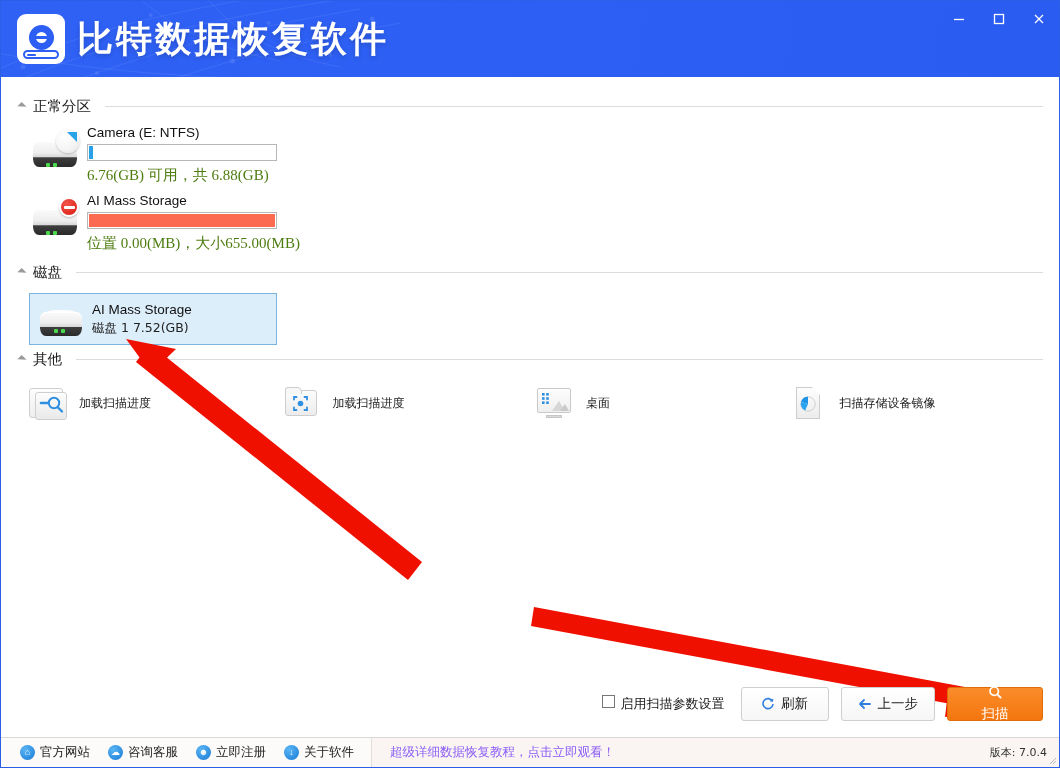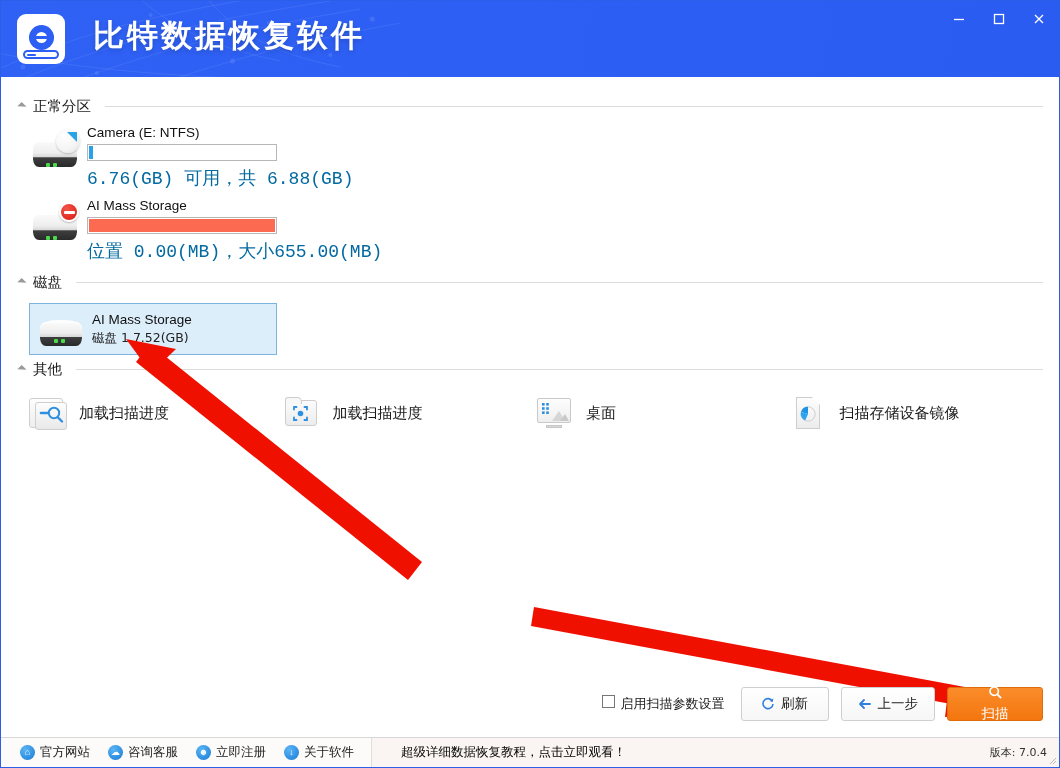--- a/index.html
+++ b/index.html
@@ -43,22 +43,22 @@
   }
   .logo-slot {
     position: absolute; bottom: 5px; left: 6px; width: 36px; height: 9px;
     border: 2px solid #2d5ff4; border-radius: 5px;
   }
   .logo-slot::after {
     content: ""; position: absolute; left: 2px; top: 1.5px;
     width: 9px; height: 2px; background: #2d5ff4; border-radius: 1px;
   }
   .app-title {
-    position: absolute; left: 92px; top: 14px;
-    color: #fff; font-size: 31px; font-weight: bold;
+    position: absolute; left: 76px; top: 14px;
+    color: #fff; font-size: 36px; font-weight: bold;
     letter-spacing: 3px; text-shadow: 0 2px 5px rgba(0,0,0,.18);
     font-family: "DejaVu Sans", "Liberation Sans", sans-serif;
   }
   .title-dot {
     position: absolute; left: 319px; top: 33px;
     width: 3px; height: 3px; border-radius: 50%; background: rgba(255,255,255,.75);
   }
   .wctrls { position: absolute; right: 0; top: 0; height: 36px; display: flex; }
   .wbtn {
     width: 40px; height: 36px; display: flex; align-items: center;
@@ -131,22 +131,22 @@
   .part-name {
     font-size: 13.5px; color: #111; margin-bottom: 4px;
     font-family: "Liberation Sans", sans-serif;
   }
   .bar {
     width: 190px; height: 17px; border: 1px solid #b7b7b7; background: #fff;
     padding: 1px; margin-bottom: 5px;
   }
   .bar-fill { height: 100%; display: block; }
   .part-sub {
-    font-size: 18px; color: #0369a1;
-    font-family: Liberation Mono, monospace;
+    font-size: 15px; color: #4d7c0f;
+    font-family: Liberation Serif, serif;
   }
 
   
   .disk-card {
     margin: 8px 0 0 12px; width: 248px; height: 52px;
     border: 1px solid #7cb4e0; background: #ddeefb;
     display: flex; align-items: center; padding: 0 8px;
   }
   .disk-ico { position: relative; width: 46px; height: 34px; flex: 0 0 46px; }
   .disk-ico .drive-body {
@@ -157,21 +157,21 @@
   .disk-text { margin-left: 8px; }
   .disk-name { font-size: 13.5px; color: #111; margin-bottom: 3px; }
   .disk-sub { font-size: 12.5px; color: #222;
     font-family: "DejaVu Sans","Liberation Sans",sans-serif; }
 
   
   .tools { display: flex; padding: 14px 0 0 12px; }
   .tool { display: flex; align-items: center; width: 255px; }
   .tool-ico { width: 38px; height: 34px; position: relative; flex: 0 0 38px; }
   .tool-label {
-    margin-left: 12px; font-size: 15px; color: #1a1a1a; white-space: nowrap;
+    margin-left: 12px; font-size: 12px; color: #1a1a1a; white-space: nowrap;
     font-family: "DejaVu Sans","Liberation Sans",sans-serif;
   }
 
   .ic-card {
     position: absolute; inset: 2px 4px 2px 0;
     background: linear-gradient(180deg,#fdfdfd,#eeeeee);
     border: 1px solid #cfcfcf; border-radius: 3px;
   }
   .ic-card2 {
     position: absolute; left: 6px; top: 6px; right: 0; bottom: 0;
@@ -254,21 +254,21 @@
   .f-link { display: flex; align-items: center; gap: 5px; padding: 0 9px; }
   .f-dot {
     width: 15px; height: 15px; border-radius: 50%;
     background: radial-gradient(circle at 35% 30%, #59b5f5 0%, #2f8fe0 65%, #1a74c8 100%);
     display: flex; align-items: center; justify-content: center;
     color: #fff; font-size: 9px; line-height: 1;
   }
   .f-text { font-size: 12.5px; color: #222;
     font-family: "DejaVu Sans","Liberation Sans",sans-serif; }
   .f-promo {
-    font-size: 12.5px; color: #000000; margin-left: 29px;
+    font-size: 12.5px; color: #8b5cf6; margin-left: 18px;
     font-family: Liberation Mono, monospace;
   }
   .f-ver {
     margin-left: auto; margin-right: 12px; font-size: 11px; color: #333;
     font-family: "DejaVu Sans","Liberation Sans",sans-serif;
   }
   .grip { position: absolute; right: 2px; bottom: 2px; width: 12px; height: 12px; }
 </style>
 </head>
 <body>

